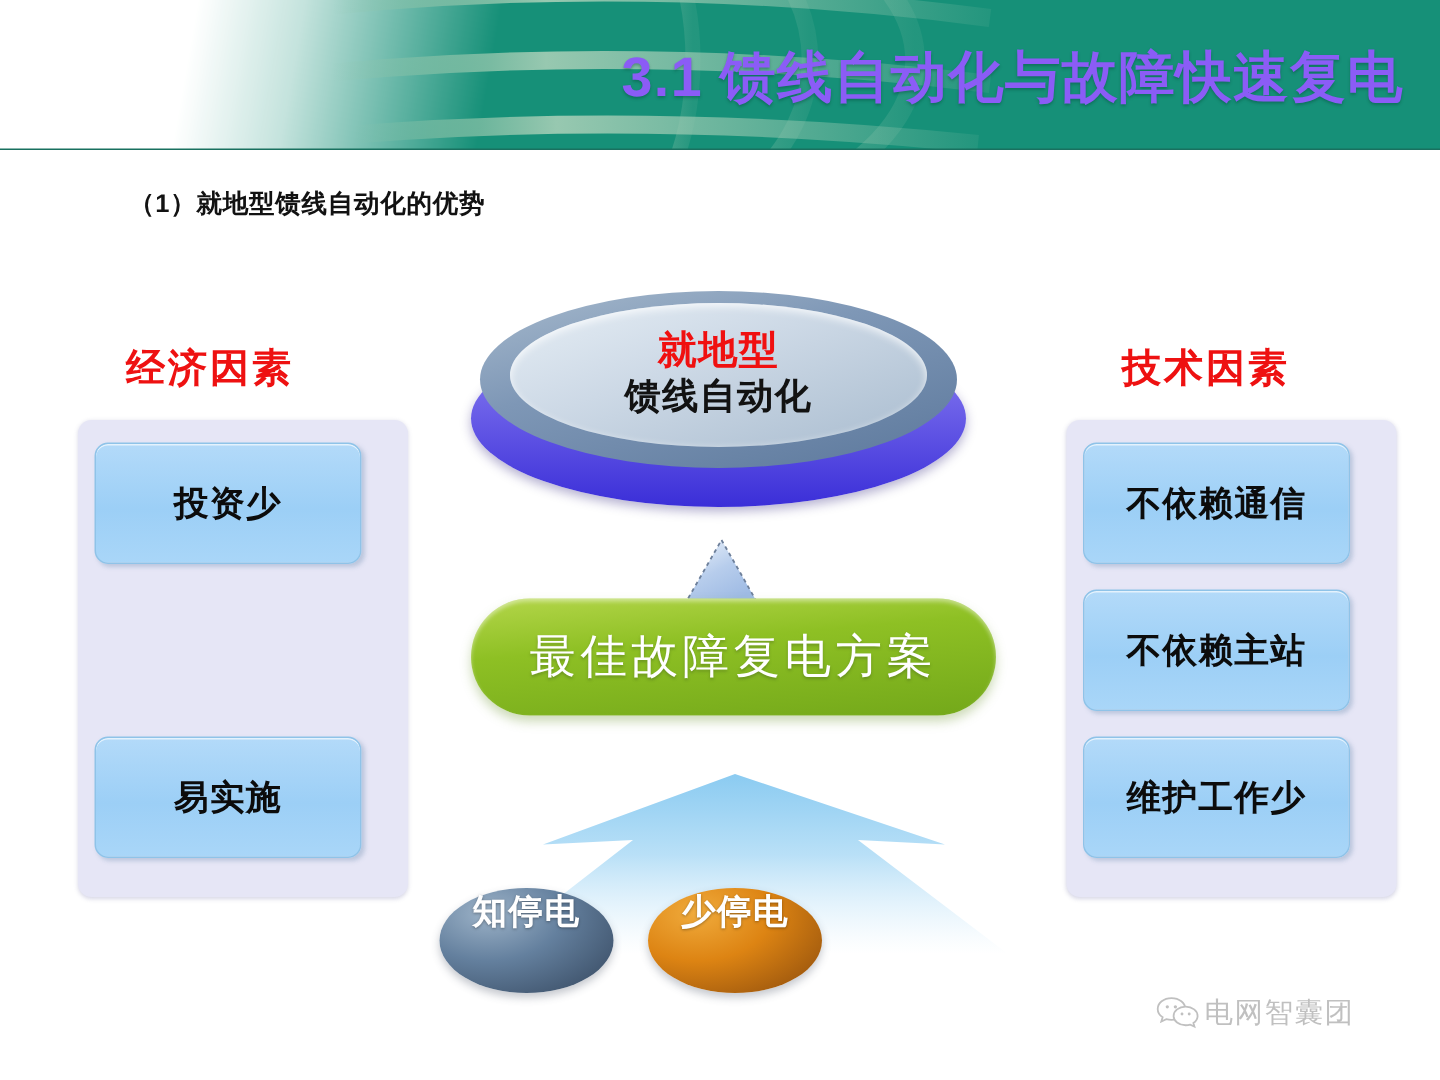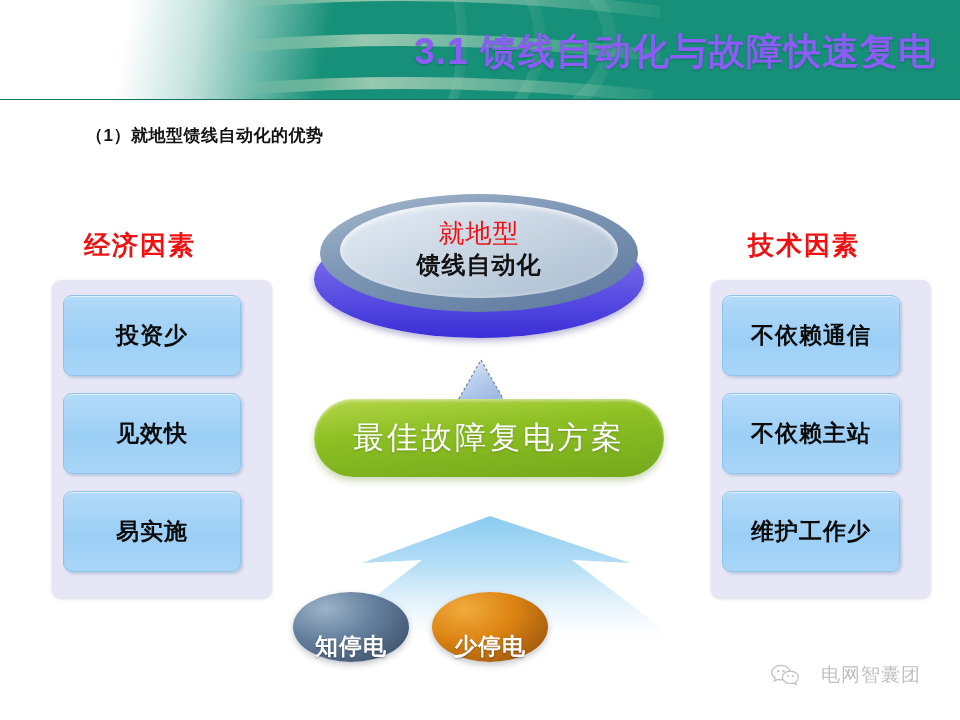--- a/index.html
+++ b/index.html
@@ -160,21 +160,21 @@
     position: absolute;
     left: 30px; top: 12px;
     width: 278px; height: 96px;
     display: flex;
     flex-direction: column;
     align-items: center;
     justify-content: center;
   }
   .disc-line1 {
     font-size: 26px;
-    font-weight: normal;
+    font-weight: bold;
     color: #f01010;
     letter-spacing: 1px;
     line-height: 30px;
     white-space: nowrap;
   }
   .disc-line2 {
     font-size: 24px;
     font-weight: bold;
     color: #121212;
     letter-spacing: 1px;
@@ -224,21 +224,21 @@
   }
 
   
   .oval {
     position: absolute;
     top: 592px;
     width: 116px;
     height: 70px;
     border-radius: 50%;
     display: flex;
-    align-items: flex-end;
+    align-items: flex-start;
     justify-content: center;
     box-shadow: 0 3px 6px rgba(60,70,90,0.30);
   }
   .oval span {
     font-size: 23px;
     font-weight: bold;
     color: #ffffff;
     letter-spacing: 1px;
     white-space: nowrap;
     text-shadow: 0 1px 2px rgba(0,0,0,0.35);
@@ -256,21 +256,21 @@
     background: radial-gradient(ellipse at 28% 24%, #b4d451 0%, #8dbb22 42%, #426d10 100%);
   }
 
   
   .watermark {
     position: absolute;
     left: 770px;
     top: 662px;
     display: flex;
     align-items: center;
-    gap: 21px;
+    gap: 3px;
     opacity: 0.62;
   }
   .watermark .wm-text {
     font-size: 19px;
     color: #9a9a9a;
     letter-spacing: 1px;
     white-space: nowrap;
   }
 </style>
 </head>
@@ -309,23 +309,20 @@
     <div class="header-title">3.1 馈线自动化与故障快速复电</div>
   </div>
 
   <div class="subtitle">（1）就地型馈线自动化的优势</div>
 
   <div class="col-title left">经济因素</div>
   <div class="panel left">
     <div class="chip c0">
       <span>投资少</span>
     </div>
-    <div class="chip c1">
-      <span>见效快</span>
-    </div>
     <div class="chip c2">
       <span>易实施</span>
     </div>
   </div>
 
   <div class="col-title right">技术因素</div>
   <div class="panel right">
     <div class="chip c0">
       <span>不依赖通信</span>
     </div>

